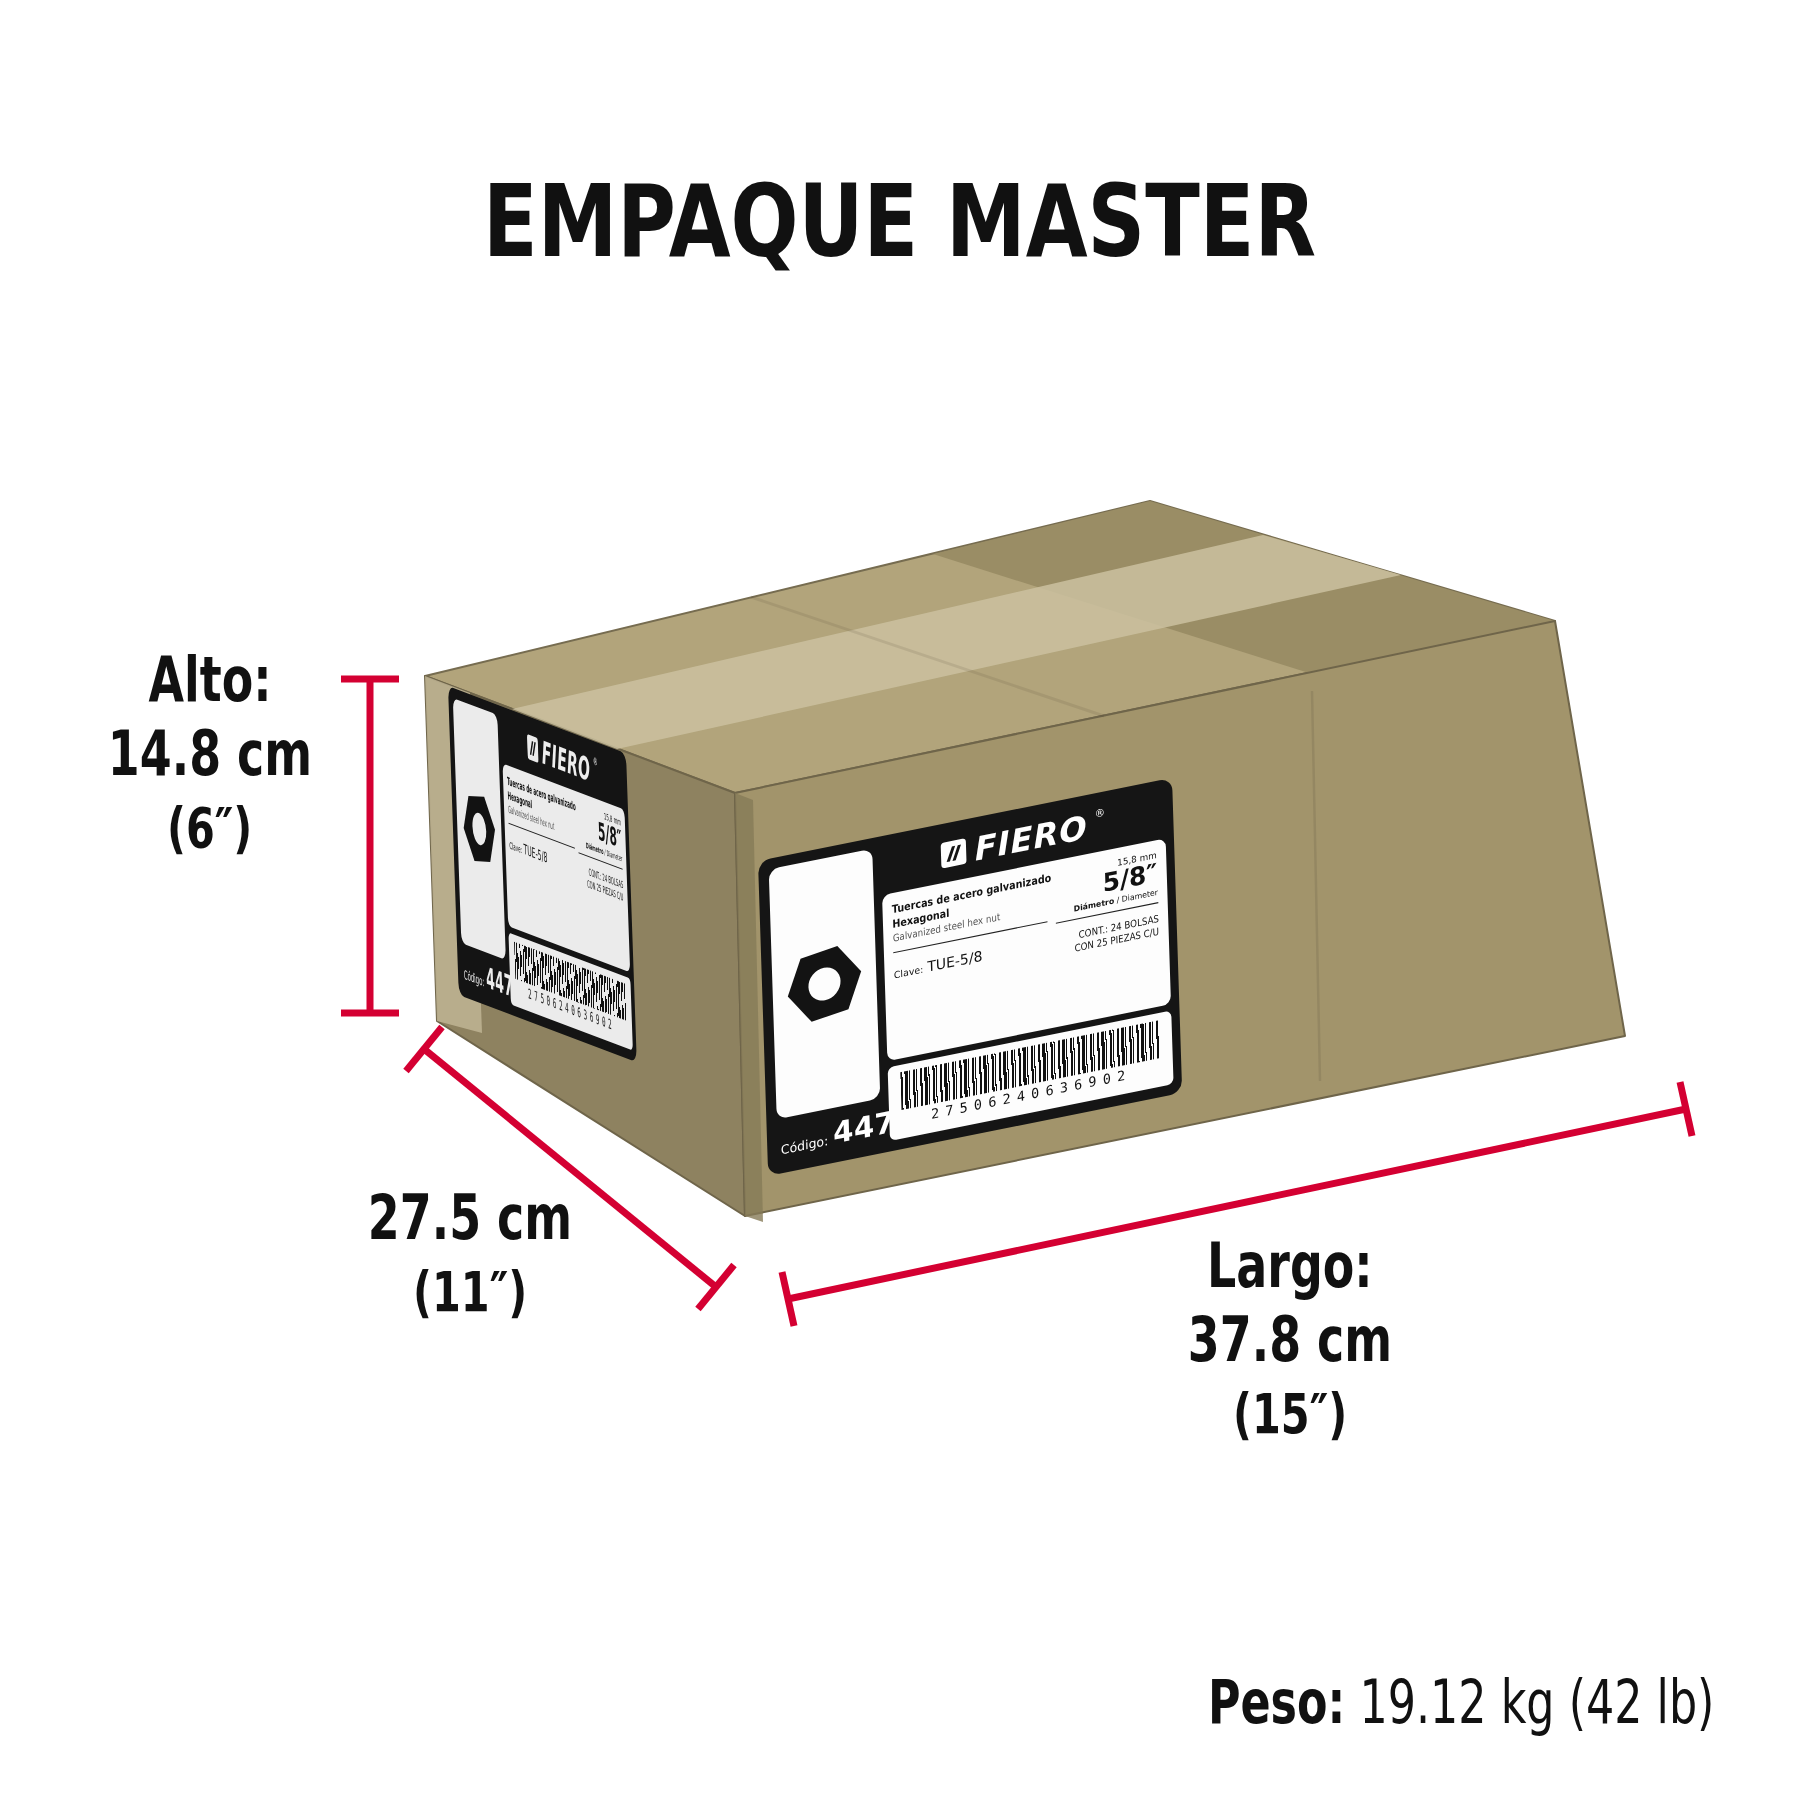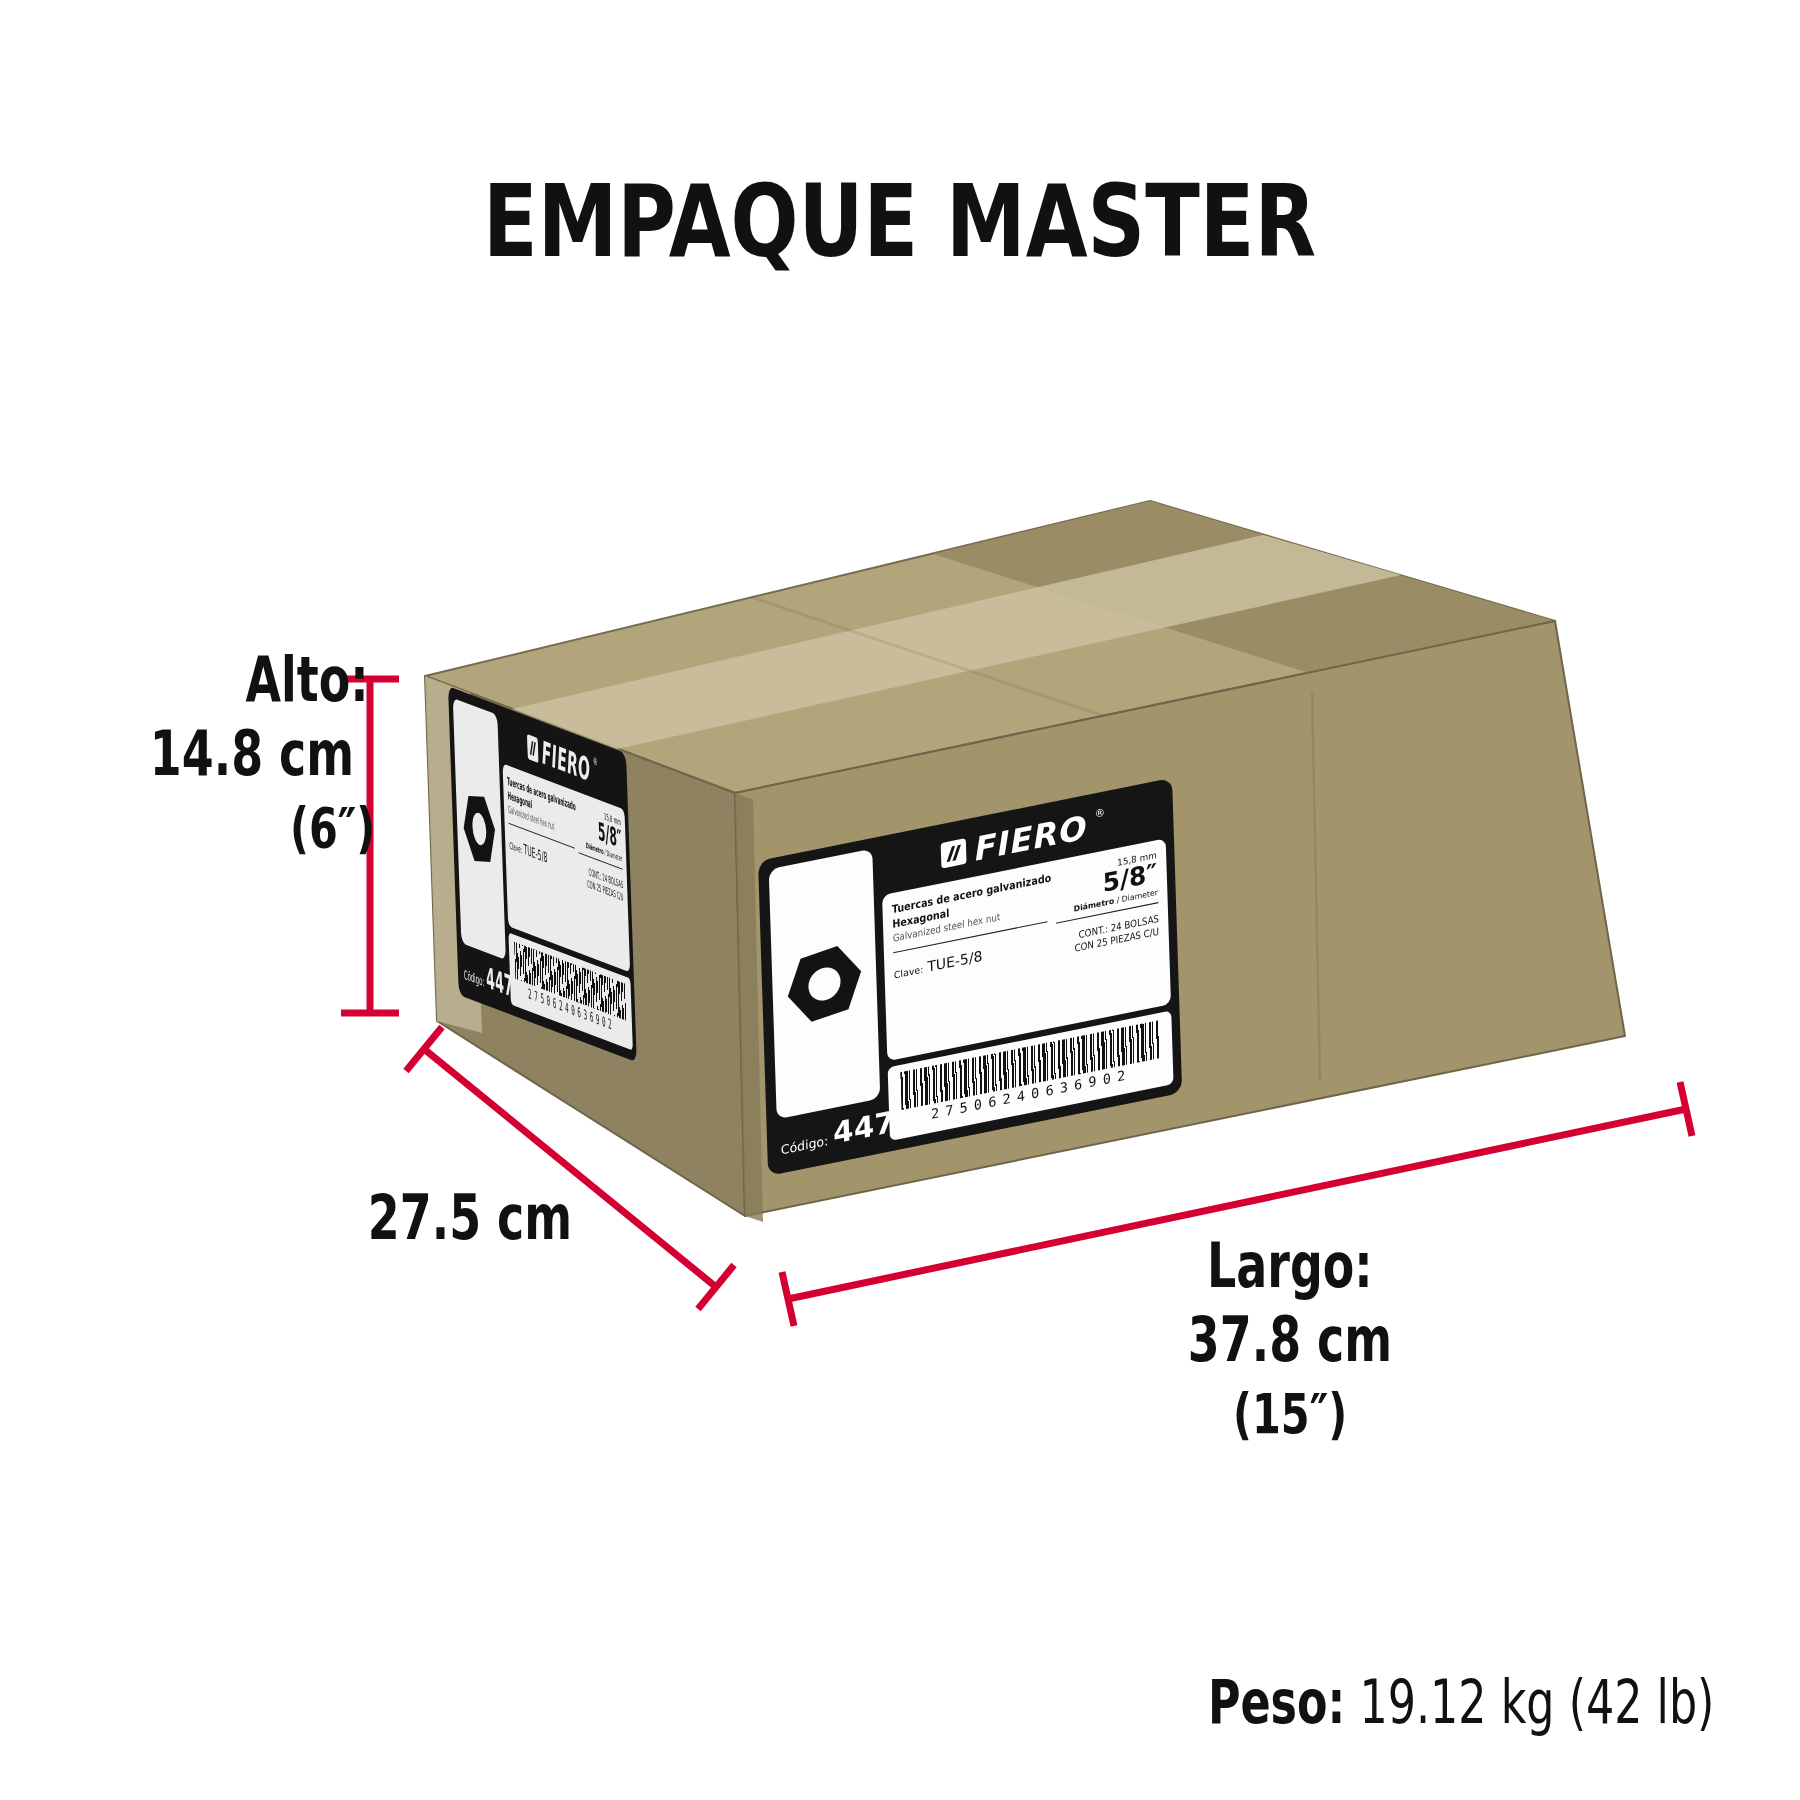--- a/index.html
+++ b/index.html
@@ -15,21 +15,21 @@
   .cond--left  { transform-origin:0 50%; }
   .cond--right { transform-origin:100% 50%; }
 
   .title {
     position:absolute; top:132px; left:0; width:1800px; text-align:center;
     font-size:100px; font-weight:bold; letter-spacing:0;
   }
 
   .dim { position:absolute; text-align:center; font-weight:bold; line-height:74px; font-size:62px; }
   .dim .small { font-size:56px; }
-  #dim-alto  { left:30px;   top:612px;  width:360px;text-align:right; }
+  #dim-alto  { left:30px;   top:612px;  width:360px; }
   #dim-ancho { left:260px;  top:1150px; width:420px; }
   #dim-largo { left:1080px; top:1198px; width:420px; }
 
   .footer-item { position:absolute; top:1636px; font-size:60px; white-space:nowrap; }
   #footer-contiene { left:88px; }
   #footer-peso { right:86px; text-align:left; }
   .footer-item .flabel { font-weight:bold; }
   .footer-item .fvalue { font-weight:normal; }
 
   
@@ -237,20 +237,21 @@
     </div>
   </div>
 
   <div class="dim" id="dim-alto">
     <div><span class="cond">Alto:</span></div>
     <div><span class="cond">14.8 cm</span></div>
     <div class="small"><span class="cond">(6″)</span></div>
   </div>
   <div class="dim" id="dim-ancho">
     <div><span class="cond">27.5 cm</span></div>
+    <div class="small"><span class="cond">(11″)</span></div>
   </div>
   <div class="dim" id="dim-largo">
     <div><span class="cond">Largo:</span></div>
     <div><span class="cond">37.8 cm</span></div>
     <div class="small"><span class="cond">(15″)</span></div>
   </div>
 
   <div class="footer-item" id="footer-peso">
     <span class="cond cond--right"><span class="flabel">Peso:</span> <span class="fvalue">19.12 kg (42 lb)</span></span>
   </div>

